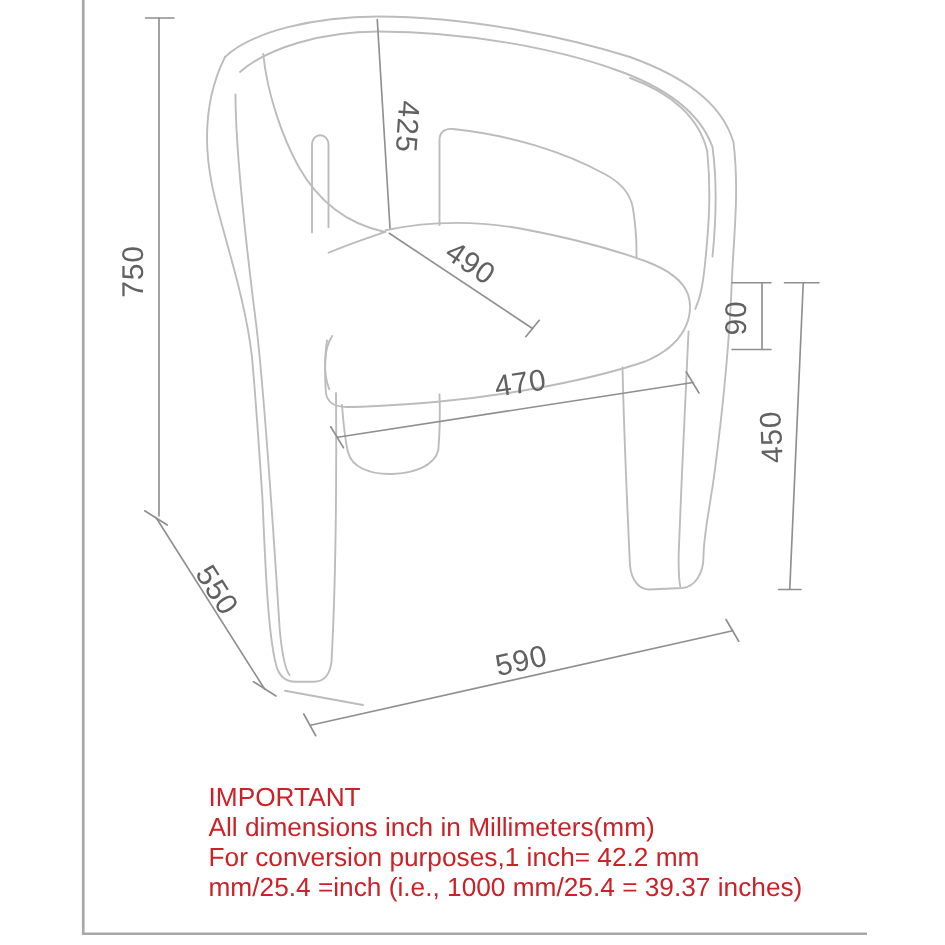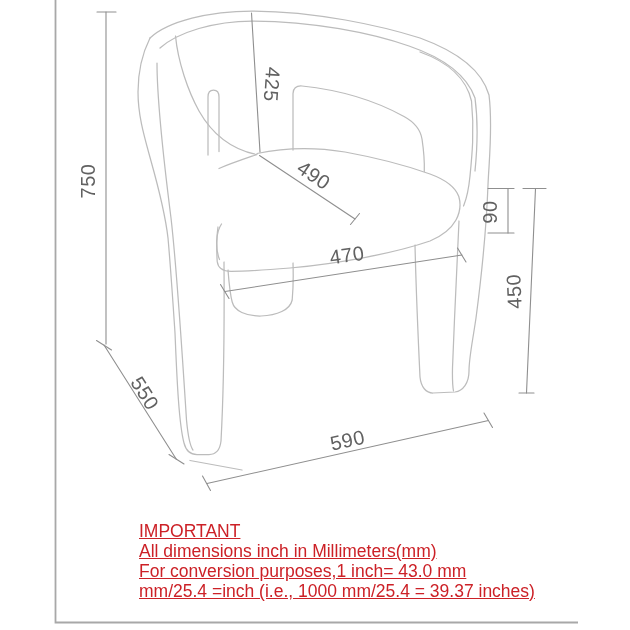--- a/index.html
+++ b/index.html
@@ -19,21 +19,21 @@
   }
   .notes{
     position:absolute;
     left:139px;
     top:521px;
     color:#cc2127;
     font-size:17.5px;
     line-height:20px;
     white-space:nowrap;
   }
-  .notes div{height:20px;text-decoration:underline;}
+  .notes div{height:20px;}
 </style>
 </head>
 <body>
 
 <div class="canvas">
 
   <svg width="630" height="630" viewBox="0 0 630 630">
 
     <path d="M 55.5 0 L 55.5 622.5 L 578 622.5" fill="none" stroke="#a8a8a8" stroke-width="1.8"></path>
 
@@ -158,17 +158,17 @@
       <text class="dim-text" transform="translate(497,212) rotate(-90)">90</text>
       <text class="dim-text" transform="translate(521,291) rotate(-92.5)">450</text>
       <text class="dim-text" transform="translate(139,397) rotate(57.5)">550</text>
       <text class="dim-text" transform="translate(349,447) rotate(-12.5)">590</text>
     </g>
   </svg>
 
   <div class="notes">
     <div>IMPORTANT</div>
     <div>All dimensions inch in Millimeters(mm)</div>
-    <div>For conversion purposes,1 inch= 43.0 mm</div>
+    <div>For conversion purposes,1 inch= 42.2 mm</div>
     <div>mm/25.4 =inch (i.e., 1000 mm/25.4 = 39.37 inches)</div>
   </div>
 
 </div>
 
 </body></html>

